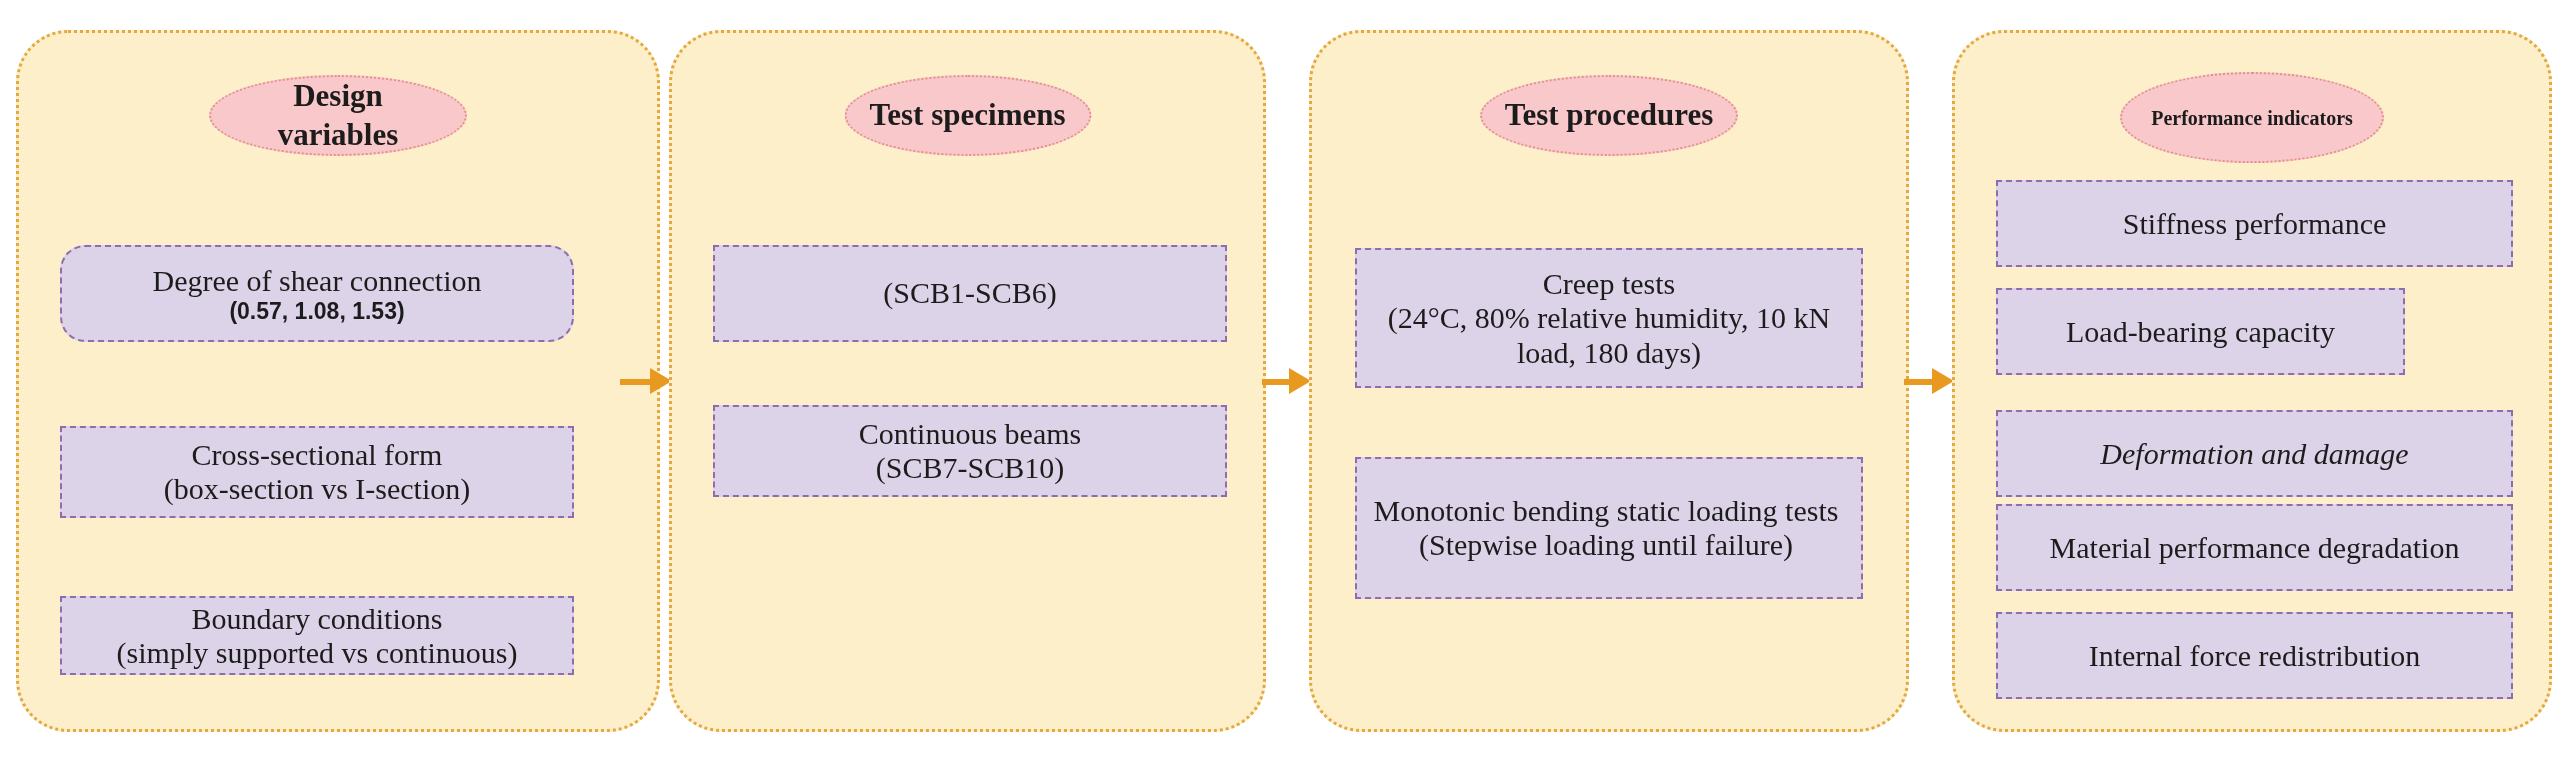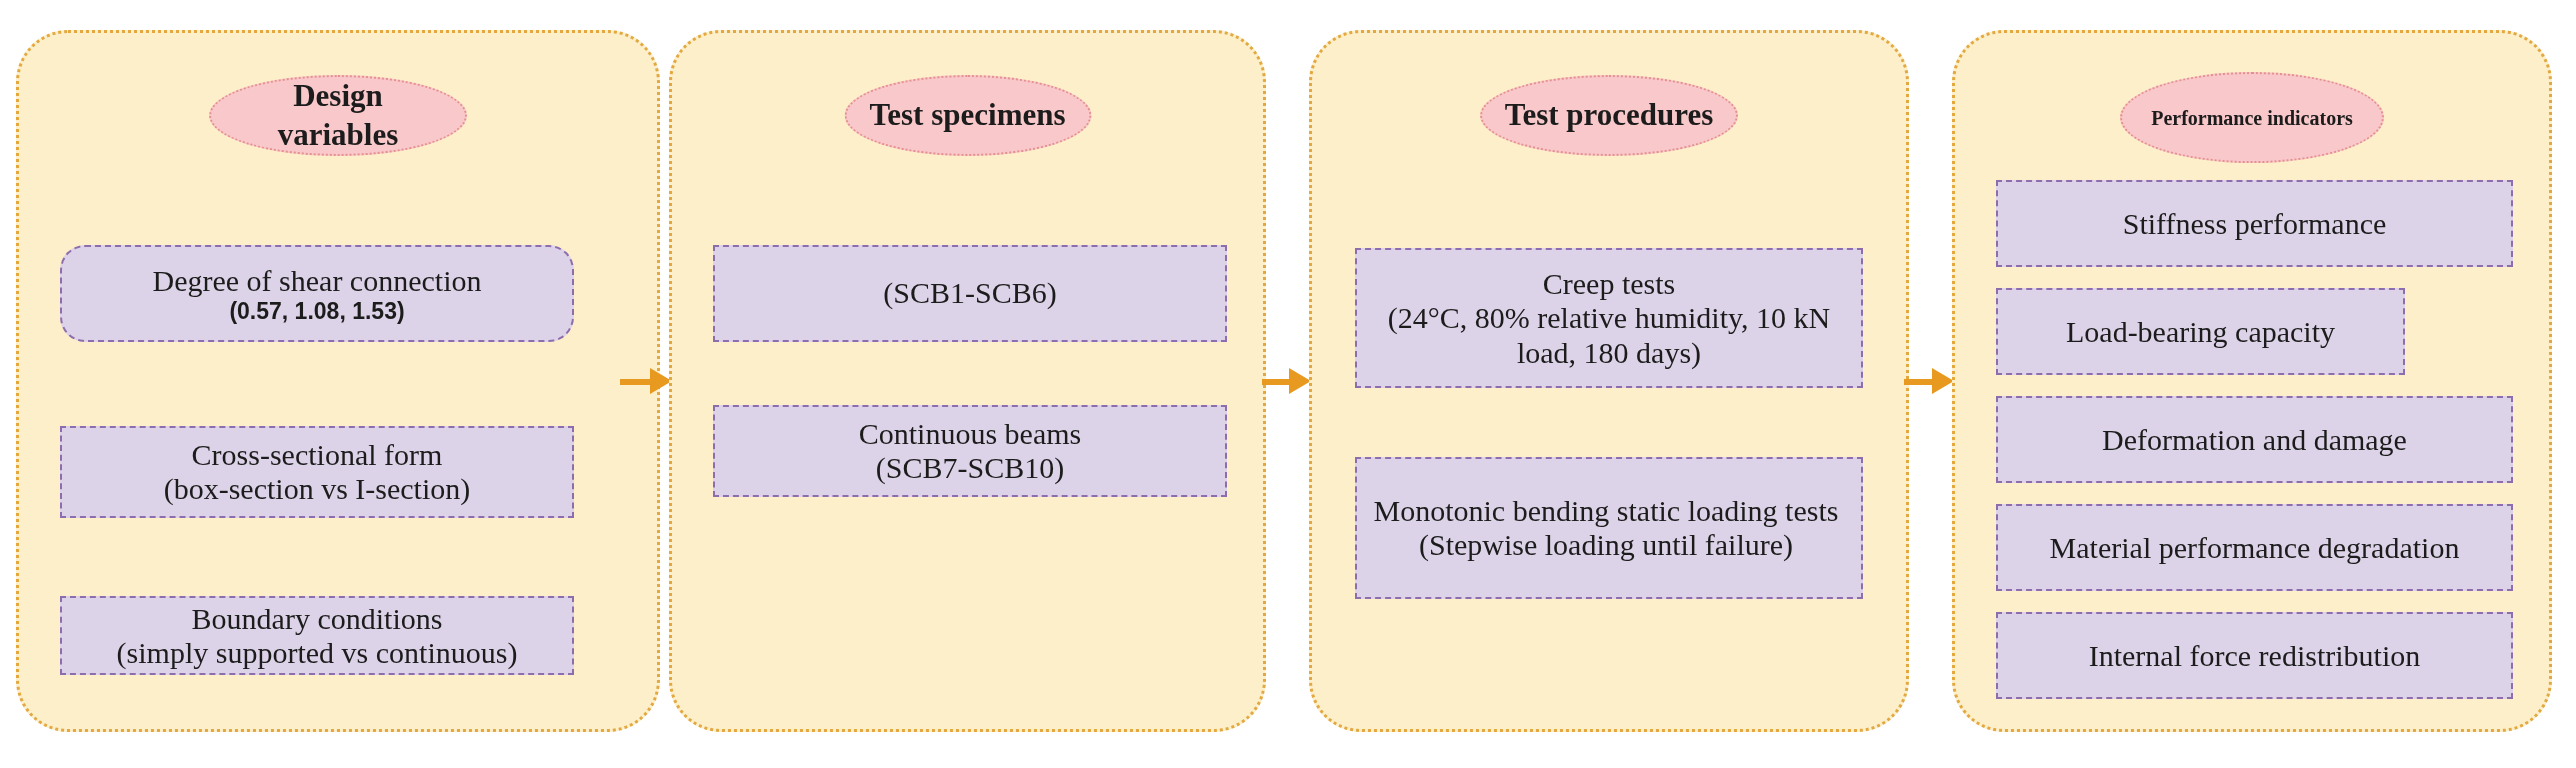--- a/index.html
+++ b/index.html
@@ -72,21 +72,21 @@
   .p1 .b3 { left: 41px; top: 563px; width: 514px; height: 79px; }
 
   .p2 .b1 { left: 41px; top: 212px; width: 514px; height: 97px; }
   .p2 .b2 { left: 41px; top: 372px; width: 514px; height: 92px; }
 
   .p3 .b1 { left: 43px; top: 215px; width: 508px; height: 140px; }
   .p3 .b2 { left: 43px; top: 424px; width: 508px; height: 142px; padding-left: 12px; }
 
   .p4 .b1 { left: 41px; top: 147px; width: 517px; height: 87px; }
   .p4 .b2 { left: 41px; top: 255px; width: 409px; height: 87px; }
-  .p4 .b3 { left: 41px; top: 363px; width: 517px; height: 87px; }
+  .p4 .b3 { left: 41px; top: 377px; width: 517px; height: 87px; font-style: italic; }
   .p4 .b4 { left: 41px; top: 471px; width: 517px; height: 87px; }
   .p4 .b5 { left: 41px; top: 579px; width: 517px; height: 87px; }
 
   .arrow { position: absolute; top: 368px; height: 27px; }
   .a1 { left: 620px;  width: 52px; }
   .a2 { left: 1262px; width: 49px; }
   .a3 { left: 1904px; width: 50px; }
   .arrow .shaft {
     position: absolute; left: 0; right: 18px; top: 10.5px; height: 6px;
     background: var(--arrow, #E8991F);

